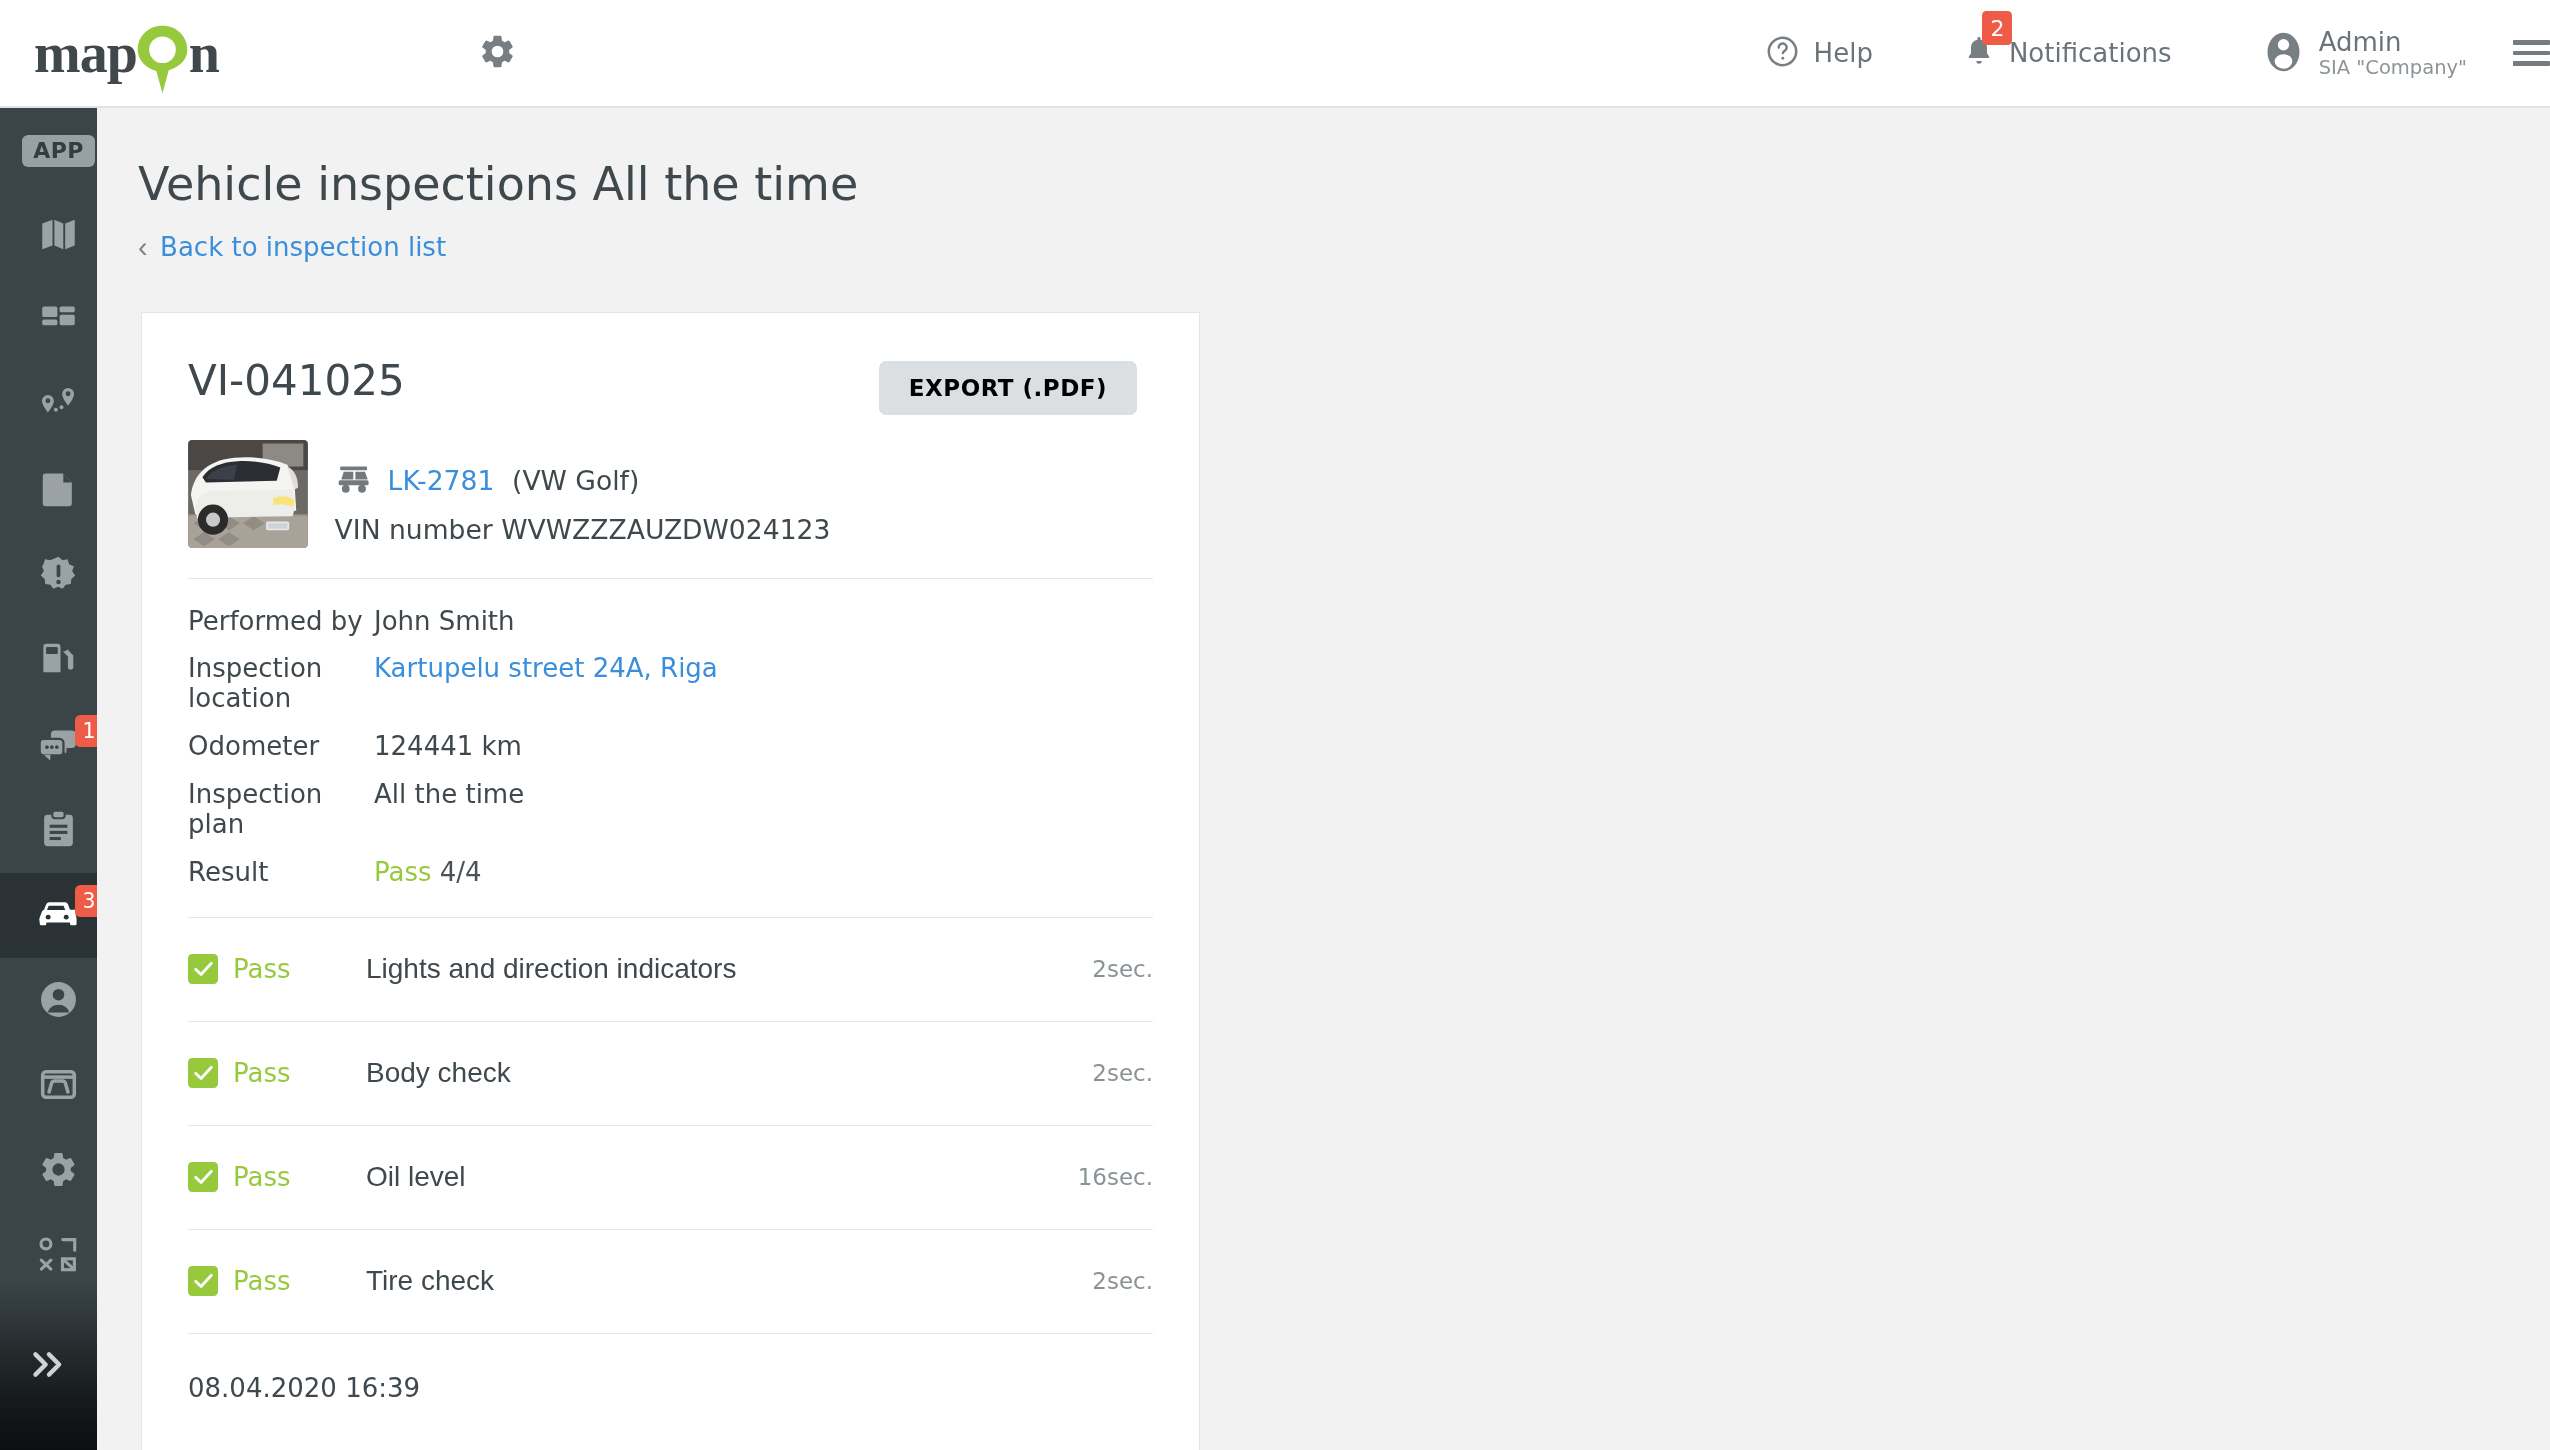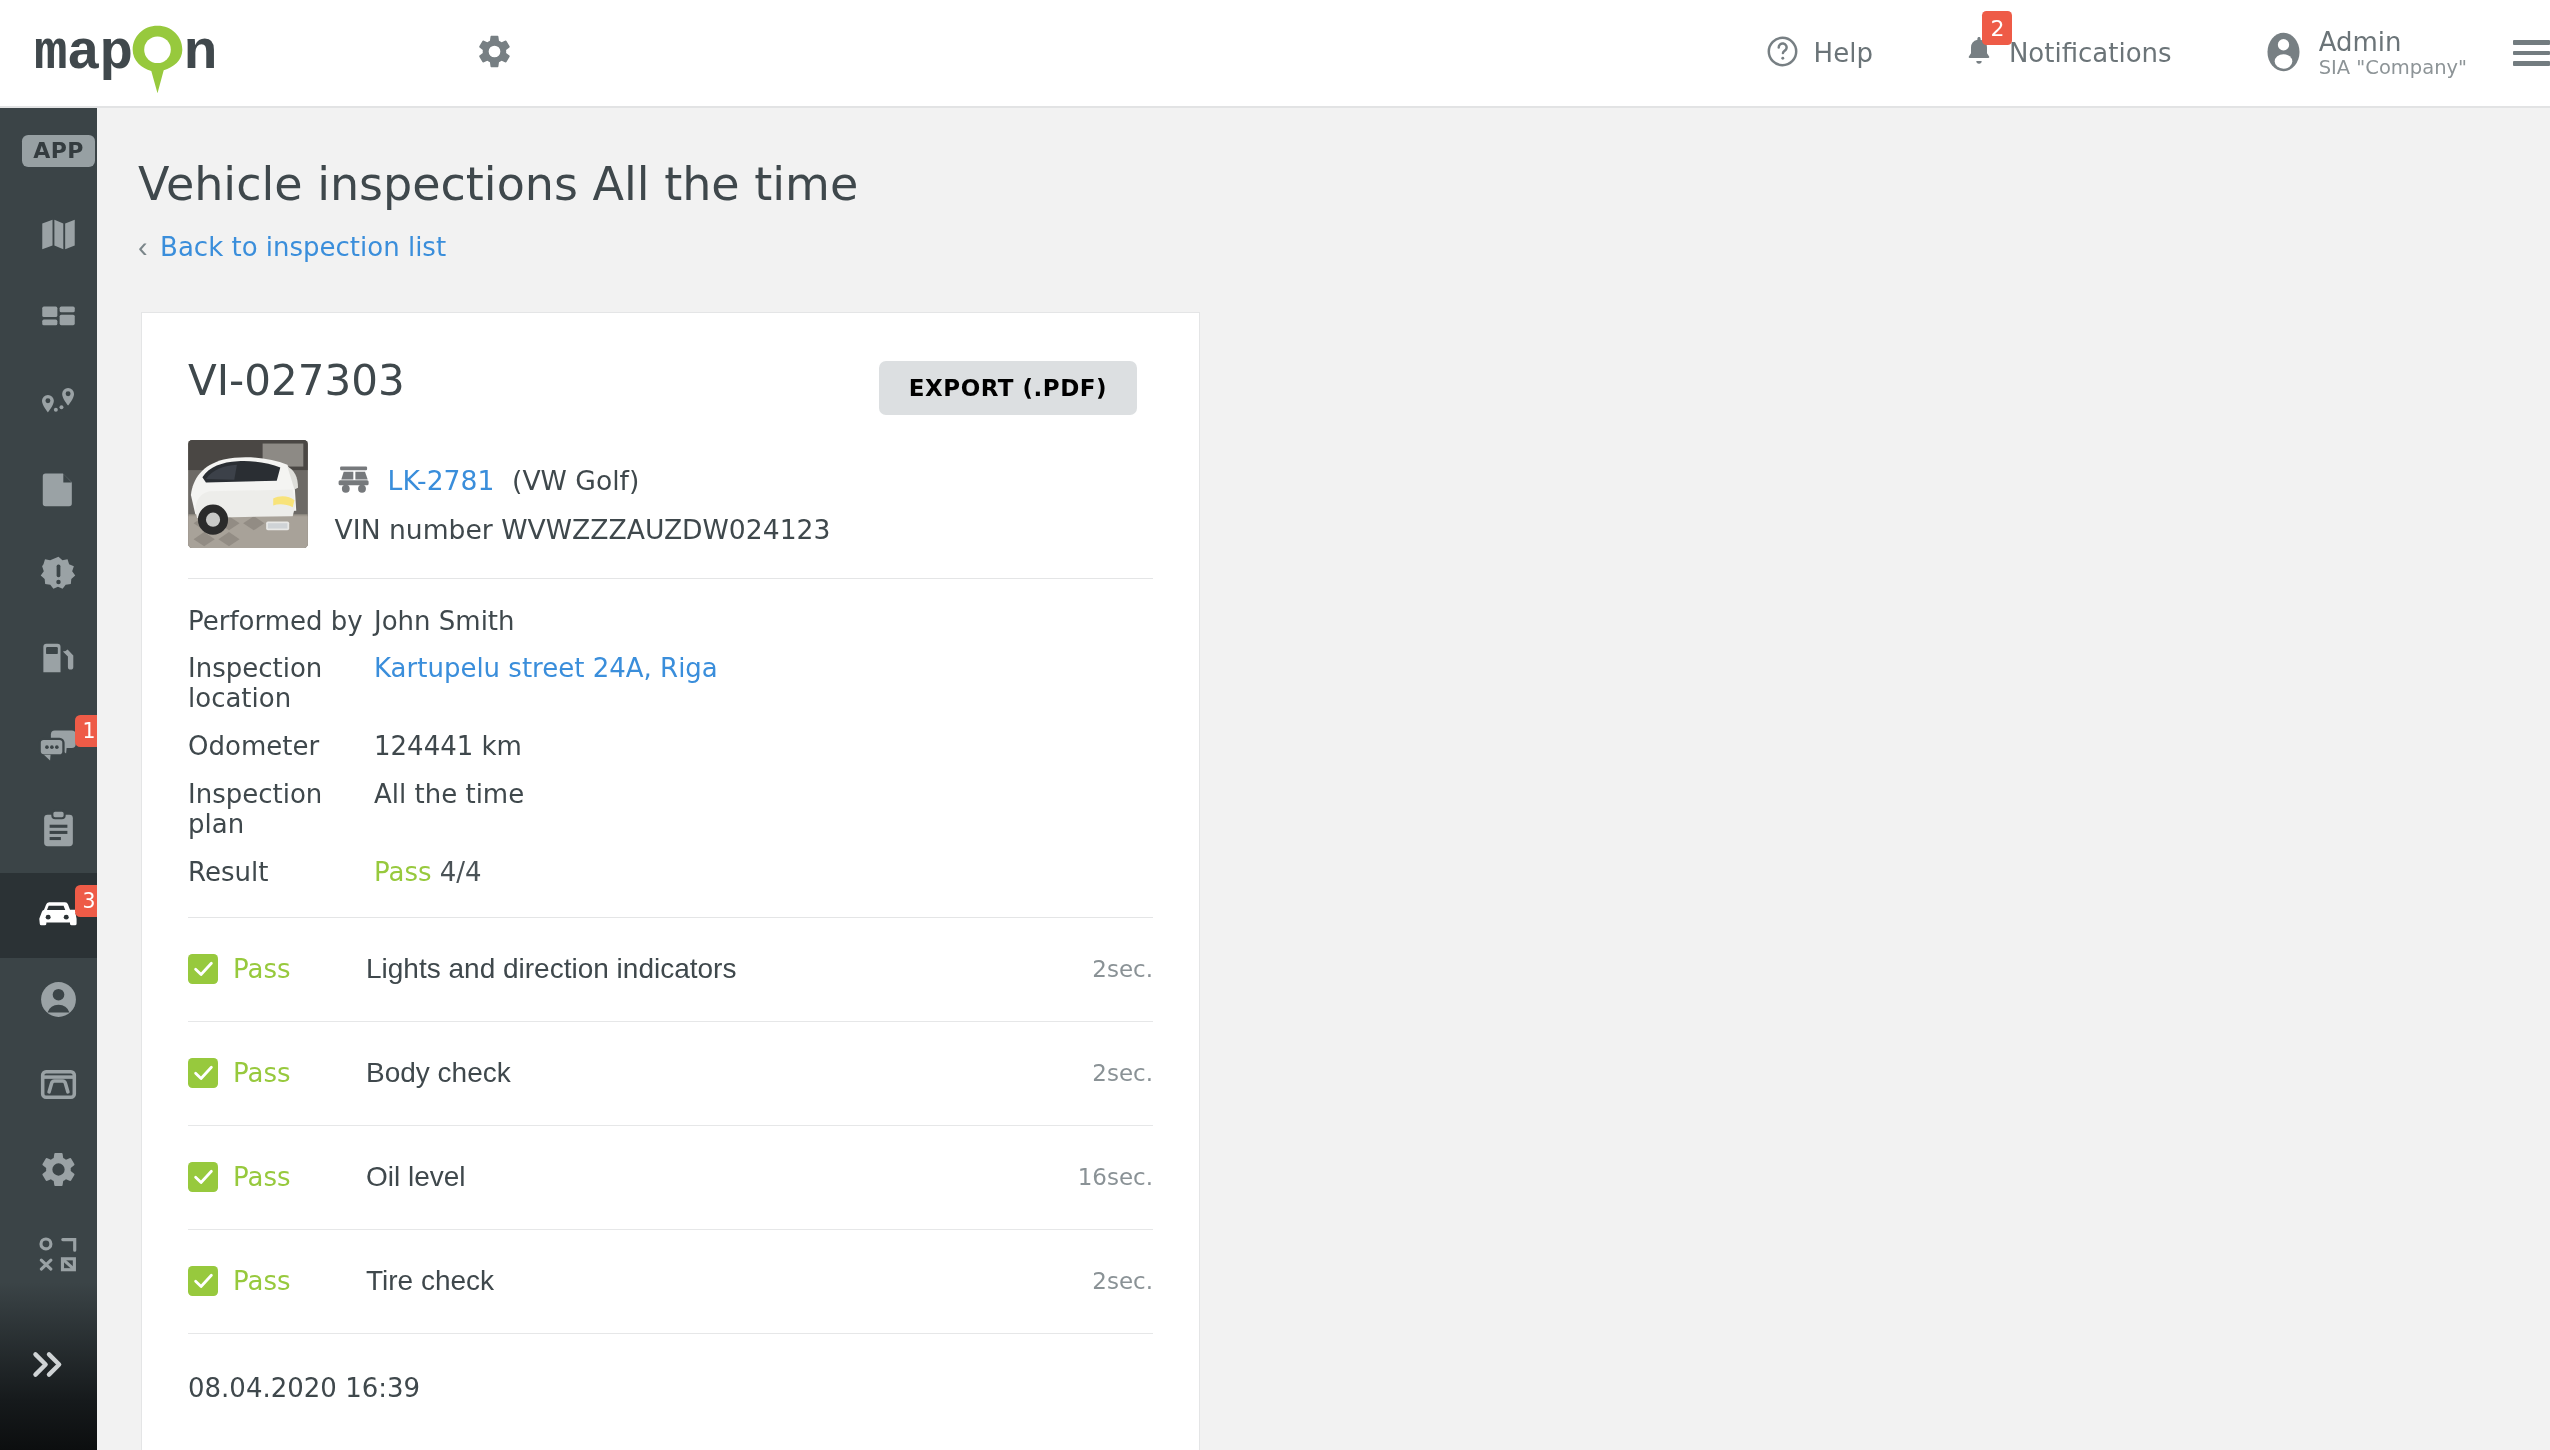--- a/index.html
+++ b/index.html
@@ -15,21 +15,21 @@
     position: absolute; top: 0; left: 0;
     width: 2550px; height: 108px;
     background: #ffffff;
     border-bottom: 2.7px solid #e2e3e4;
     display: flex; align-items: center;
   }
   .logo { margin-left: 34px; display: flex; align-items: flex-end; }
   .logo-text {
     font-size: 56px; font-weight: 700; color: #40484c;
     letter-spacing: -0.9px; line-height: 1;
-    font-family: Liberation Mono, monospace;
+    font-family: Liberation Serif, serif;
   }
   .logo-pin {
     position: relative; width: 48px; height: 48px;
     margin: 0 1.8px 3.5px 1.8px;
   }
   .logo-pin svg { position: absolute; left: -3.5px; top: -5.3px; }
 
   .gear-hdr { margin-left: 259px; }
   .hdr-right {
     margin-left: auto; display: flex; align-items: center;
@@ -449,21 +449,21 @@
   <h1 class="page-title">Vehicle inspections All the time</h1>
 
   <div class="backlink">
     <span class="chev">‹</span>
     <span class="txt">Back to inspection list</span>
   </div>
 
   <div class="card">
 
     <div class="card-head">
-      <div class="card-id">VI-027303</div>
+      <div class="card-id">VI-041025</div>
       <button class="export-btn">EXPORT (.PDF)</button>
     </div>
 
     <div class="veh-row">
       <div class="veh-photo">
         <svg width="120" height="108" viewBox="0 0 135 122">
           <rect width="135" height="122" fill="#6d6a66"></rect>
           <rect x="0" y="0" width="135" height="34" fill="#4a4744"></rect>
           <rect x="84" y="4" width="46" height="26" fill="#8d8a85"></rect>
           <rect x="0" y="84" width="135" height="38" fill="#9b958c"></rect>

